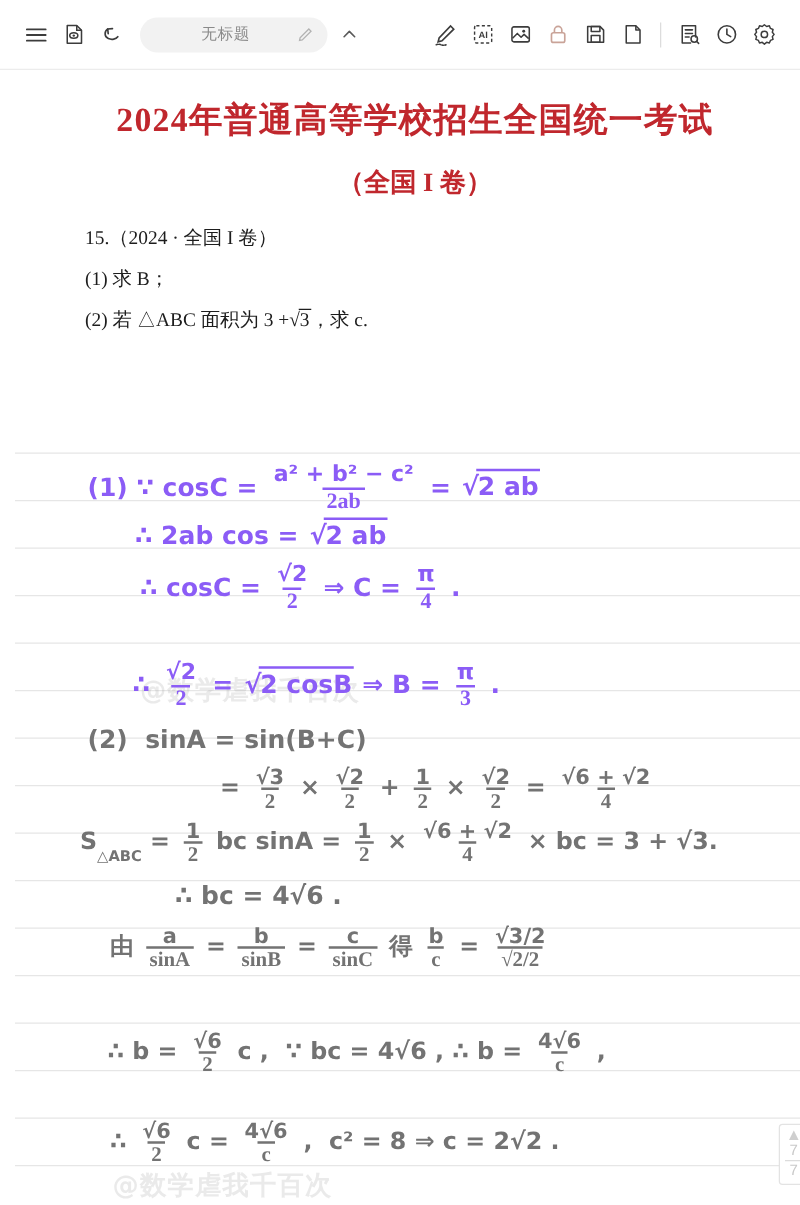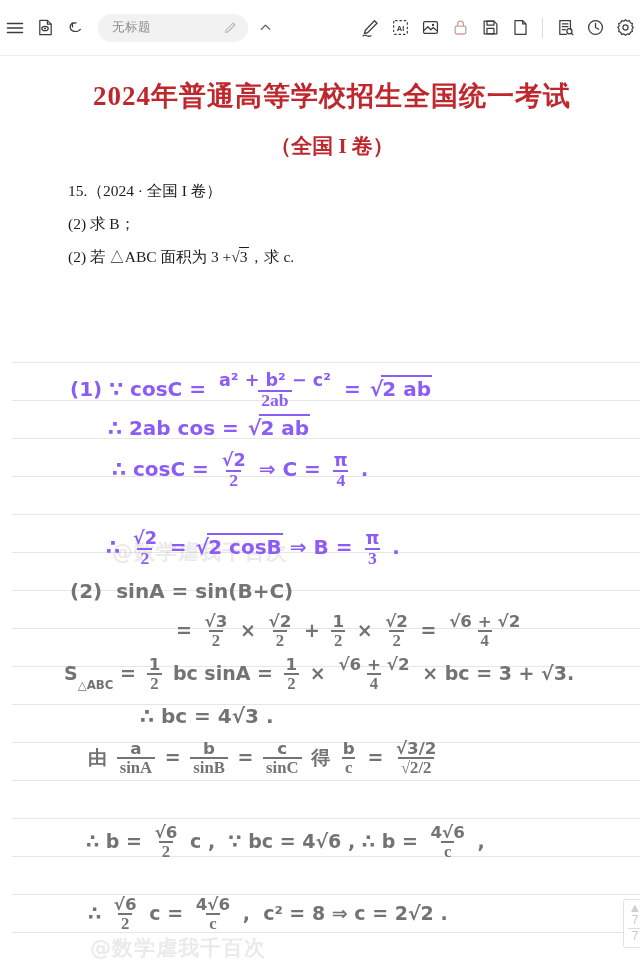--- a/index.html
+++ b/index.html
@@ -11,21 +11,22 @@
   }
   .app { position: relative; width: 640px; height: 964px; background:#fff; }
 
   
   .toolbar {
     position: absolute; top: 0; left: 0;
     width: 640px; height: 56px;
     background: #ffffff;
     display: flex; align-items: center;
     border-bottom: 1px solid #ececec;
-    padding: 0 0;
+    padding: 0 14px;
+    text-align: center;
   }
   .tb-icon {
     width: 30px; height: 30px;
     display: flex; align-items: center; justify-content: center;
     color: #3c3c3c;
     flex: 0 0 auto;
     cursor: pointer;
   }
   .tb-icon svg { display:block; }
 
@@ -291,21 +292,21 @@
       <div class="rule" style="top:800px"></div>
       <div class="rule" style="top:838px"></div>
       <div class="rule" style="top:876px"></div>
     </div>
 
     <div class="doc-title">2024年普通高等学校招生全国统一考试</div>
     <div class="doc-subtitle">（全国 I 卷）</div>
 
     <div class="qblock">
       <div class="qline">15.（2024 · 全国 I 卷）</div>
-      <div class="qline">(2) 求 B；</div>
+      <div class="qline">(1) 求 B；</div>
       <div class="qline">
         <span>(2) 若 △ABC 面积为 3 +</span><span class="rad">√<span class="bar">3</span></span><span>，求 c.</span>
       </div>
     </div>
 
     <div class="hand ink-red" style="left:58px; top:316px; font-size:20px;">
       <span>(1)</span>
       <span>∵</span>
       <span>cosC =</span>
       <span class="frac">
@@ -407,21 +408,21 @@
       <span class="frac">
         <span class="num">√6 + √2</span>
         <span class="den">4</span>
       </span>
       <span>× bc  =</span>
       <span>3 + √3.</span>
     </div>
 
     <div class="hand ink-purple" style="left:128px; top:648px; font-size:20px;">
       <span>∴</span>
-      <span>bc = 4√3 .</span>
+      <span>bc = 4√6 .</span>
     </div>
 
     <div class="hand ink-purple" style="left:76px; top:684px; font-size:19px;">
       <span>由</span>
       <span class="frac">
         <span class="num">a</span>
         <span class="den">sinA</span>
       </span>
       <span>=</span>
       <span class="frac">

